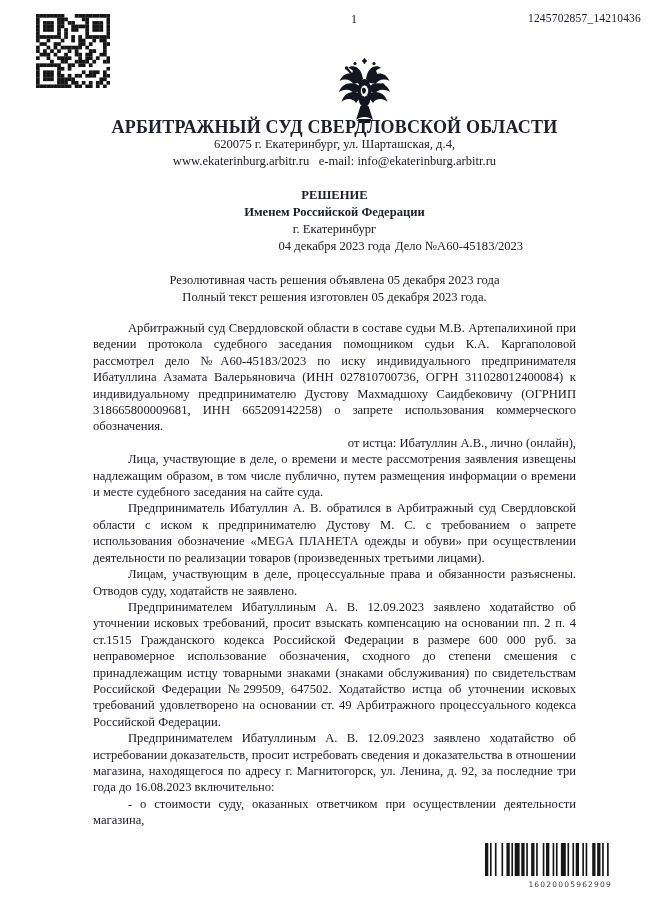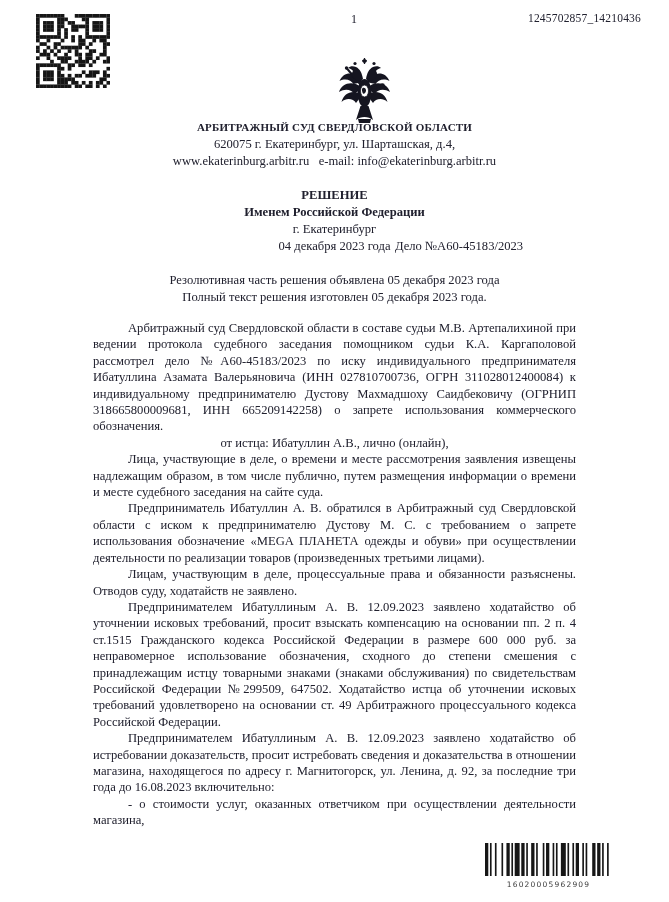--- a/index.html
+++ b/index.html
@@ -16,33 +16,33 @@
   .pagenum { position:absolute; left:351px; top:12px; font-size:12px; }
   .docid   { position:absolute; right:28px; top:12px; font-size:11.5px; letter-spacing:.2px; }
   .eagle   { position:absolute; left:337px; top:55px; width:55px; height:74px; }
 
   .content {
     position:absolute; left:93px; top:119px; width:483px;
     font-size:12.6px; line-height:16.4px;
   }
   .center { text-align:center; }
   .bold   { font-weight:bold; }
-  .court-name { font-size:11px; line-height:17px; letter-spacing:.2px; }
+  .court-name { font-size:18px; line-height:17px; letter-spacing:.2px; }
   .hline  { line-height:17px;text-align:center; }
   .pre    { white-space:pre-wrap; }
   .sp17   { height:17px; }
   .sp14   { height:14px; }
   .case-row { position:relative; }
   .case-no  { position:absolute; left:267px; top:0;margin-left:35px; }
 
   p.body-p        { text-align:justify; text-indent:35px; }
   p.body-p-left   { text-align:left;    text-indent:35px; }
-  p.body-p-flat   { text-align:center;    text-indent:0; }
-
-  .barcode-wrap { position:absolute; left:485px; top:843px; width:127px; text-align:center; }
+  p.body-p-flat   { text-align:right;    text-indent:0; }
+
+  .barcode-wrap { position:absolute; left:485px; top:843px; width:127px; text-align:right; }
   .barcode-num  { font-family:"DejaVu Sans", sans-serif; font-size:7.5px; color:#3a3a3a; letter-spacing:1.2px; line-height:9px; }
 </style>
 </head>
 <body>
 
 <div class="page">
 
   <div class="qr"><svg width="74" height="74" viewBox="0 0 74 74" xmlns="http://www.w3.org/2000/svg" fill="#161616">
         <rect x="0.00" y="0.00" width="3.72" height="3.72"></rect>
         <rect x="3.52" y="0.00" width="3.72" height="3.72"></rect>
@@ -343,21 +343,21 @@
     <div class="hline">Полный текст решения изготовлен 05 декабря 2023 года.</div>
     <div class="sp14"></div>
 
     <p class="body-p">Арбитражный суд Свердловской области в составе судьи М.В. Артепалихиной при ведении протокола судебного заседания помощником судьи К.А. Каргаполовой рассмотрел дело №А60-45183/2023 по иску индивидуального предпринимателя Ибатуллина Азамата Валерьяновича (ИНН 027810700736, ОГРН 311028012400084) к индивидуальному предпринимателю Дустову Махмадшоху Саидбековичу (ОГРНИП 318665800009681, ИНН 665209142258) о запрете использования коммерческого обозначения.</p>
     <p class="body-p-flat">от истца: Ибатуллин А.В., лично (онлайн),</p>
     <p class="body-p">Лица, участвующие в деле, о времени и месте рассмотрения заявления извещены надлежащим образом, в том числе публично, путем размещения информации о времени и месте судебного заседания на сайте суда.</p>
     <p class="body-p">Предприниматель Ибатуллин А. В. обратился в Арбитражный суд Свердловской области с иском к предпринимателю Дустову М. С. с требованием о запрете использования обозначение «MEGA ПЛАНЕТА одежды и обуви» при осуществлении деятельности по реализации товаров (произведенных третьими лицами).</p>
     <p class="body-p">Лицам, участвующим в деле, процессуальные права и обязанности разъяснены. Отводов суду, ходатайств не заявлено.</p>
     <p class="body-p">Предпринимателем Ибатуллиным А. В. 12.09.2023 заявлено ходатайство об уточнении исковых требований, просит взыскать компенсацию на основании пп. 2 п. 4 ст.1515 Гражданского кодекса Российской Федерации в размере 600 000 руб. за неправомерное использование обозначения, сходного до степени смешения с принадлежащим истцу товарными знаками (знаками обслуживания) по свидетельствам Российской Федерации №299509, 647502. Ходатайство истца об уточнении исковых требований удовлетворено на основании ст. 49 Арбитражного процессуального кодекса Российской Федерации.</p>
     <p class="body-p">Предпринимателем Ибатуллиным А. В. 12.09.2023 заявлено ходатайство об истребовании доказательств, просит истребовать сведения и доказательства в отношении магазина, находящегося по адресу г. Магнитогорск, ул. Ленина, д. 92, за последние три года до 16.08.2023 включительно:</p>
-    <p class="body-p">- о стоимости услуг, оказанных ответчиком при осуществлении деятельности магазина,</p>
+    <p class="body-p">- о стоимости суду, оказанных ответчиком при осуществлении деятельности магазина,</p>
   </div>
 
   <div class="barcode-wrap">
     <div class="barcode-bars"><svg width="127" height="33" viewBox="0 0 127 33" xmlns="http://www.w3.org/2000/svg" fill="#161616">
           <rect x="0.00" y="0" width="3.30" height="33"></rect>
           <rect x="4.95" y="0" width="1.65" height="33"></rect>
           <rect x="9.90" y="0" width="1.65" height="33"></rect>
           <rect x="16.49" y="0" width="1.65" height="33"></rect>
           <rect x="21.44" y="0" width="3.30" height="33"></rect>
           <rect x="26.39" y="0" width="1.65" height="33"></rect>

